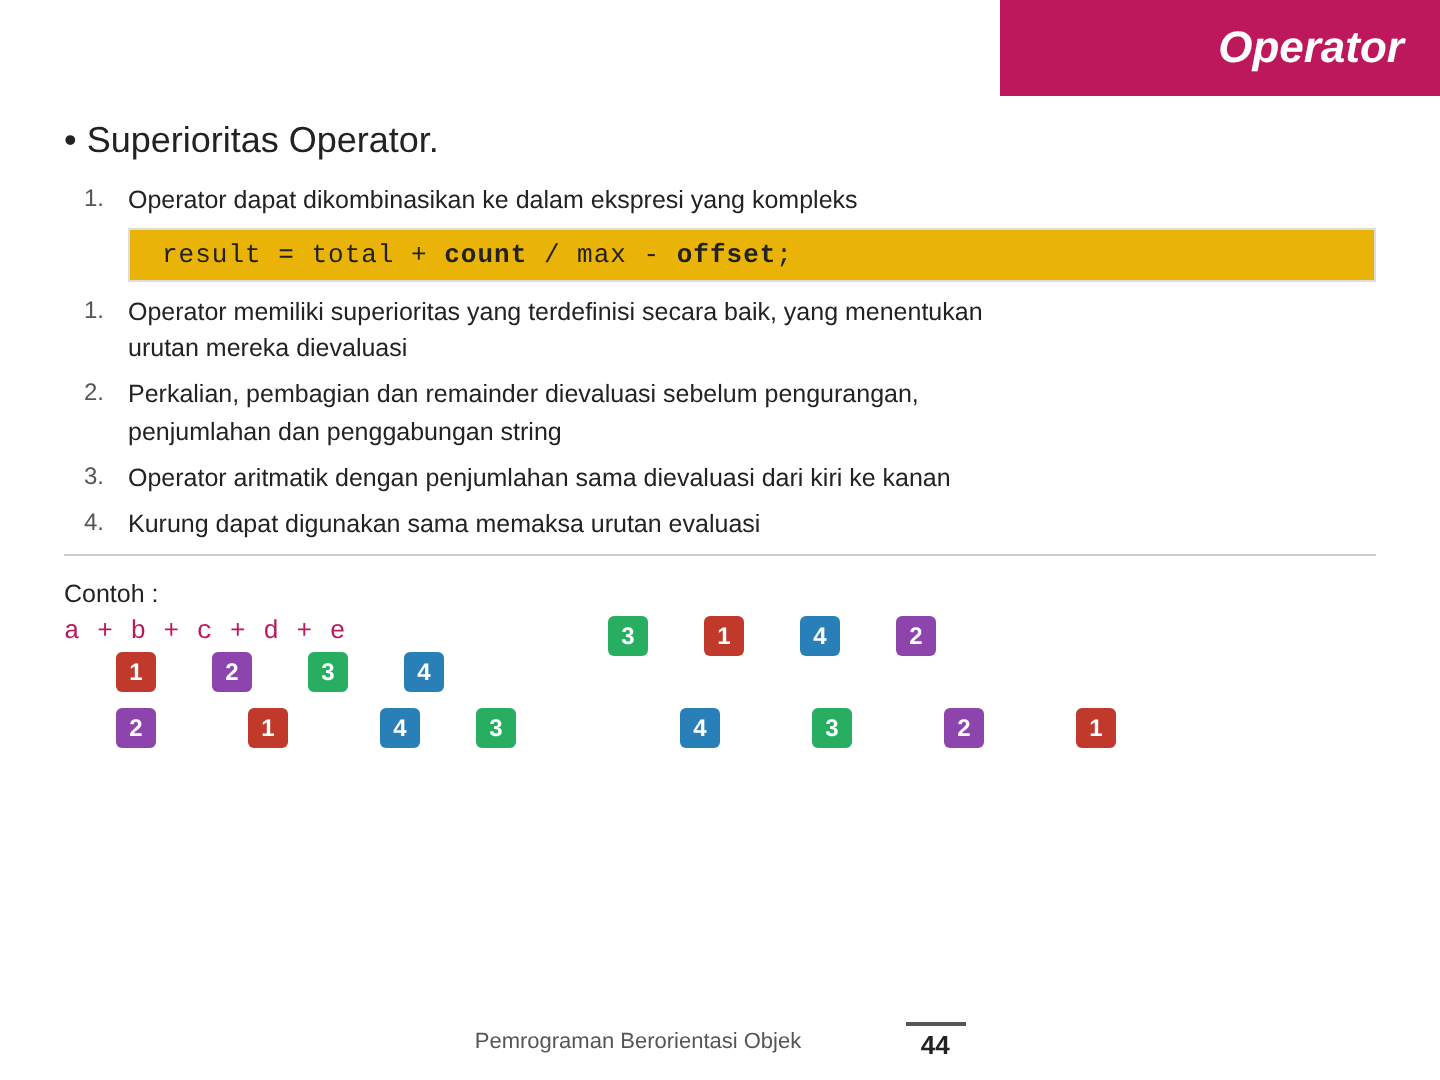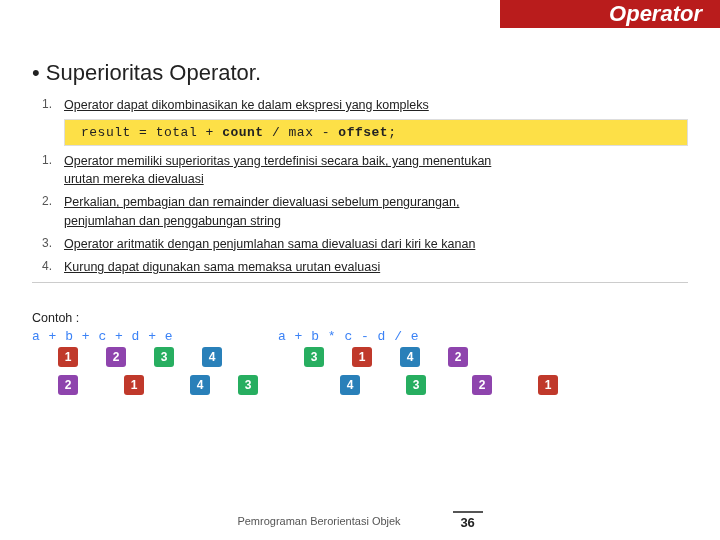--- a/index.html
+++ b/index.html
@@ -11,22 +11,22 @@
       overflow: hidden;
       position: relative;
     }
 
     
     .header-bar {
       position: absolute;
       top: 0;
       right: 0;
       width: 220px;
-      height: 28px;
-      background: #b91c1c;
+      height: 48px;
+      background: #be185d;
       display: flex;
       align-items: center;
       justify-content: flex-end;
       padding-right: 18px;
     }
     .header-title {
       color: #ffffff;
       font-size: 22px;
       font-weight: bold;
       font-style: italic;
@@ -36,21 +36,21 @@
       position: absolute;
       top: 42px;
       left: 0;
       right: 0;
       bottom: 0;
       padding: 18px 32px 10px 32px;
     }
 
     
     .bullet-heading {
-      font-size: 22px;
+      font-size: 18px;
       font-weight: normal;
       margin-bottom: 10px;
       color: #222;
     }
 
     
     .numbered-list {
       list-style: none;
       margin-left: 10px;
     }
@@ -63,59 +63,58 @@
     }
     .list-num {
       min-width: 22px;
       font-size: 12px;
       color: #555;
       padding-top: 1px;
     }
     .list-text {
       flex: 1;
       line-height: 1.45;
-      text-decoration: underline;
     }
 
     
     .code-block {
       font-family: 'Courier New', Courier, monospace;
       font-size: 13px;
-      background: #fde047;
+      background: #eab308;
       border: 1px solid #ddd;
       padding: 5px 16px;
       margin: 4px 0 6px 22px;
       color: #222;
       letter-spacing: 0.5px;
     }
 
     
     .contoh-section {
-      margin-top: 28px;
+      margin-top: 12px;
     }
     .contoh-label {
       font-size: 12.5px;
       color: #222;
       margin-bottom: 4px;
     }
     .contoh-grid {
       display: flex;
       gap: 30px;
       margin-bottom: 8px;
       align-items: flex-start;
     }
     .expr-block {
       display: flex;
       flex-direction: column;
       align-items: flex-start;
     }
     .expr-code {
       font-family: 'Courier New', Courier, monospace;
       font-size: 13px;
-      color: #3b82f6;
+      color: #be185d;
       margin-bottom: 3px;
       letter-spacing: 0.5px;
     }
     .expr-nums {
       display: flex;
       gap: 0px;
       align-items: center;
     }
     .num-badge {
       display: inline-flex;
@@ -238,21 +237,20 @@
           <span class="num-badge num-2">2</span>
           <span class="num-spacer"></span>
           <span class="num-badge num-3">3</span>
           <span class="num-spacer"></span>
           <span class="num-badge num-4">4</span>
           <span class="num-spacer"></span>
         </div>
       </div>
 
       <div class="expr-block">
-        <div class="expr-code">a + b * c - d / e</div>
         <div class="expr-nums">
           <span class="num-spacer"></span>
           <span class="num-badge num-3">3</span>
           <span class="num-spacer"></span>
           <span class="num-badge num-1">1</span>
           <span class="num-spacer"></span>
           <span class="num-badge num-4">4</span>
           <span class="num-spacer"></span>
           <span class="num-badge num-2">2</span>
           <span class="num-spacer"></span>
@@ -294,14 +292,14 @@
           <span class="num-spacer"></span>
         </div>
       </div>
     </div>
 
   </div>
 </div>
 
 <div class="footer">
   <span class="footer-text">Pemrograman Berorientasi Objek</span>
-  <span class="footer-num">36</span>
+  <span class="footer-num">44</span>
 </div>
 
 </body></html>

